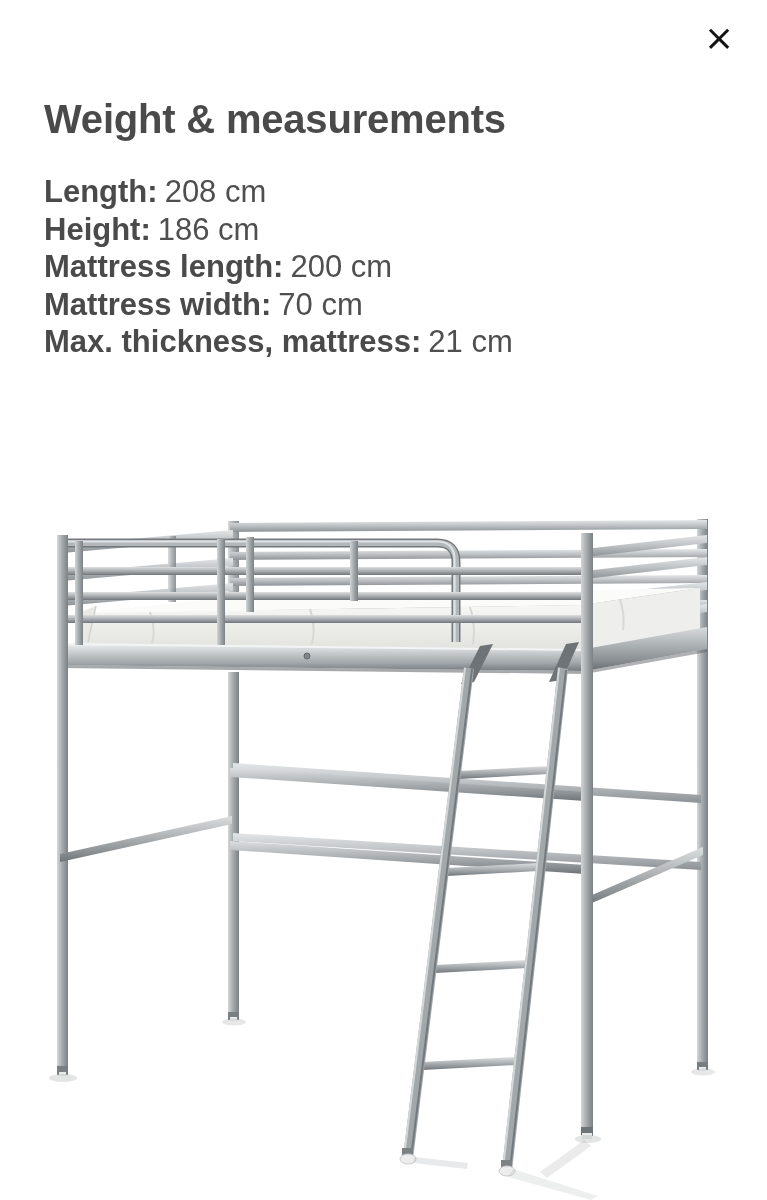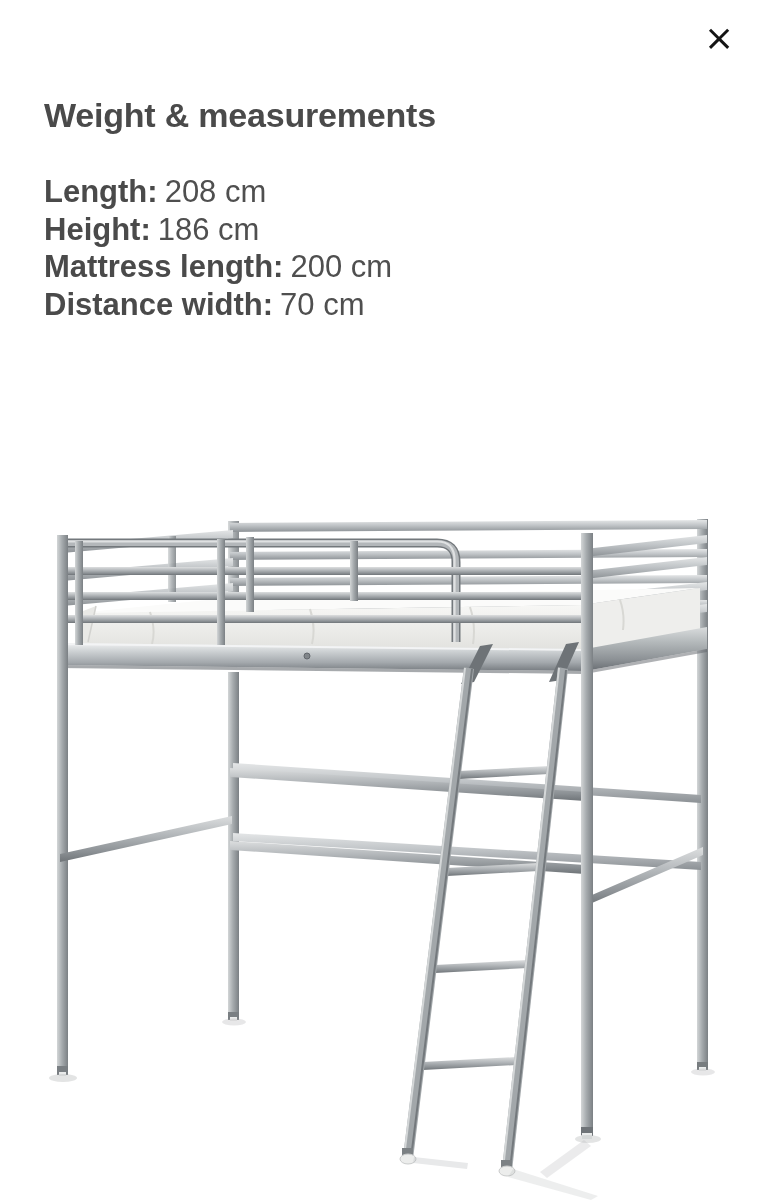--- a/index.html
+++ b/index.html
@@ -12,21 +12,21 @@
     position:absolute;top:18px;right:28px;width:40px;height:40px;
     background:none;border:none;cursor:pointer;padding:0;
     display:flex;align-items:center;justify-content:center;
   }
   .close-btn span{
     font-size:36px;line-height:36px;color:#141414;font-weight:400;
     font-family:"DejaVu Sans",sans-serif;
   }
   h1.modal-title{
     position:absolute;left:44px;top:95px;margin:0;
-    font-size:34px;line-height:1.2;font-weight:700;color:#4a4a4a;
+    font-size:40px;line-height:1.2;font-weight:700;color:#4a4a4a;
     letter-spacing:-0.2px;
   }
   .measurements{
     position:absolute;left:44px;top:173px;width:600px;
     font-size:31px;line-height:37.5px;color:#4f4f4f;
   }
   .measurements .row{white-space:nowrap;}
   .measurements .label{font-weight:700;color:#4a4a4a;margin-right:7px;}
   .measurements .value{font-weight:400;color:#4f4f4f;}
   figure.product-image{
@@ -56,23 +56,26 @@
       <div class="row">
         <span class="label">Height:</span><span class="value">186 cm</span>
       </div>
 
 
       <div class="row">
         <span class="label">Mattress length:</span><span class="value">200 cm</span>
       </div>
 
       <div class="row">
-        <span class="label">Distance width:</span><span class="value">70 cm</span>
-      </div>
-
+        <span class="label">Mattress width:</span><span class="value">70 cm</span>
+      </div>
+
+      <div class="row">
+        <span class="label">Max. thickness, mattress:</span><span class="value">21 cm</span>
+      </div>
     </div>
 
   <figure class="product-image">
     <svg viewBox="40 515 700 685" xmlns="http://www.w3.org/2000/svg" role="img" aria-label="Silver-grey metal loft bed frame with guard rails, white mattress and slanted ladder">
       <defs>
         <linearGradient id="tubeH" x1="0" y1="0" x2="0" y2="1">
           <stop offset="0" stop-color="#dcdedf"></stop>
             <stop offset="0.4" stop-color="#b4b8bb"></stop>
           <stop offset="0.78" stop-color="#8b9094"></stop>
             <stop offset="1" stop-color="#6f7478"></stop>

